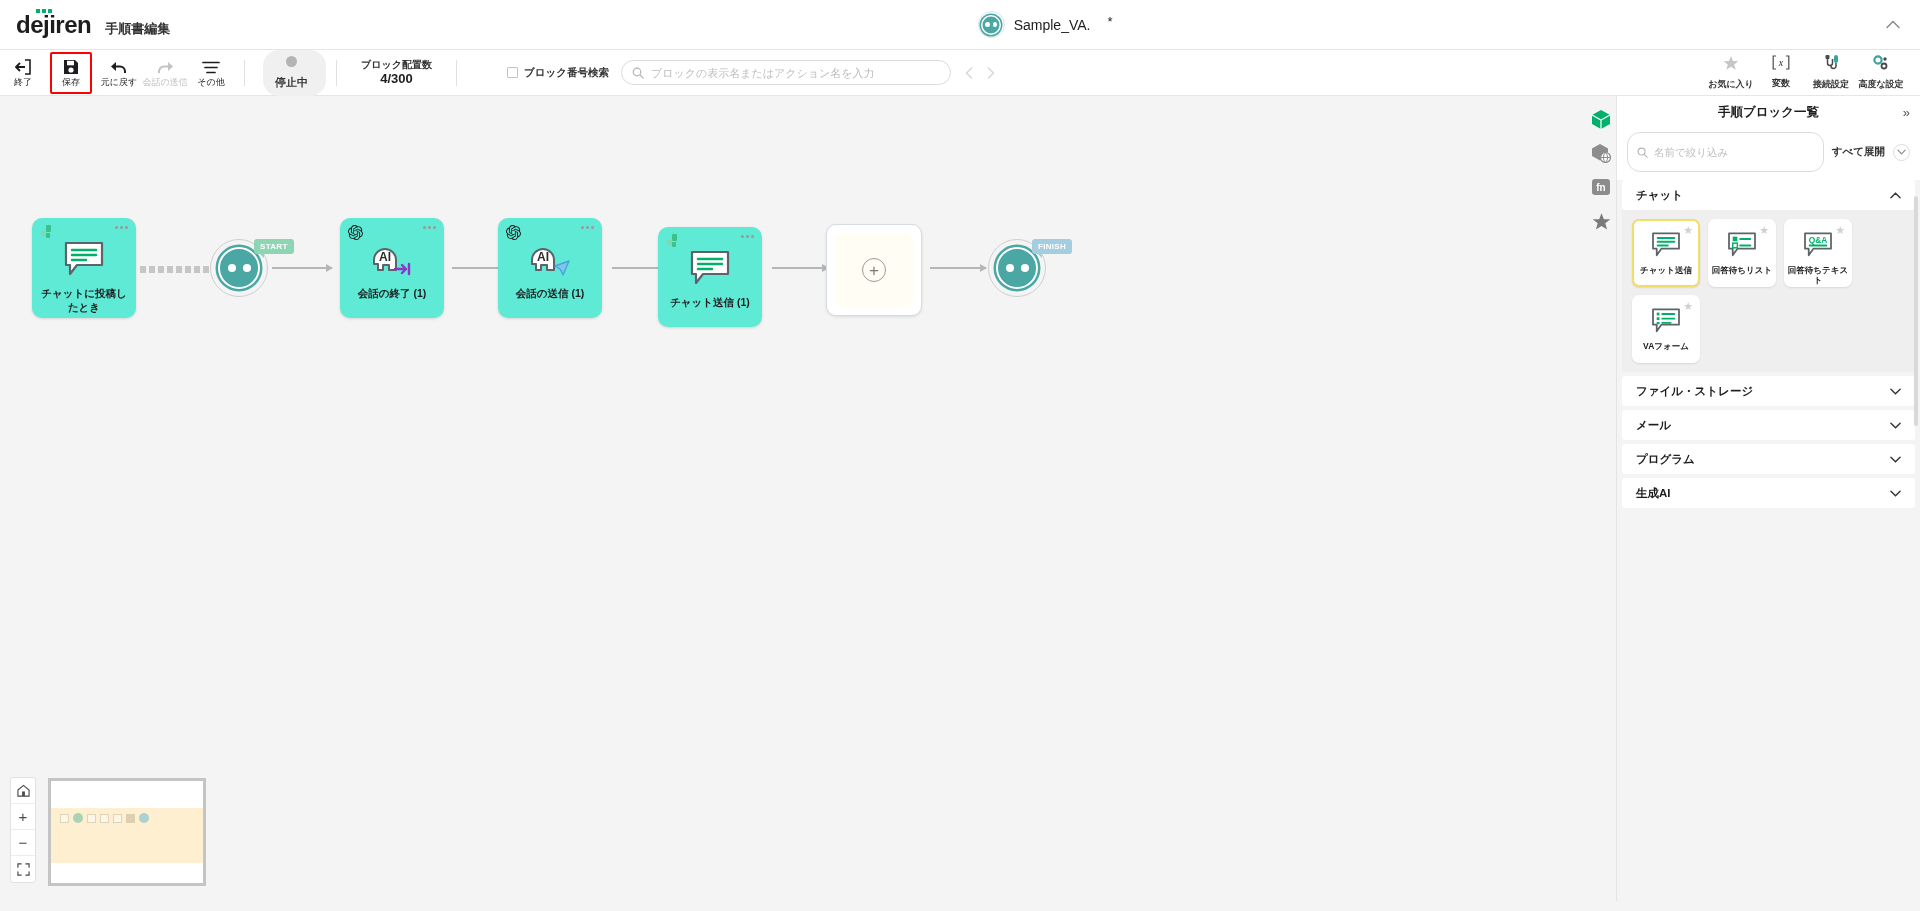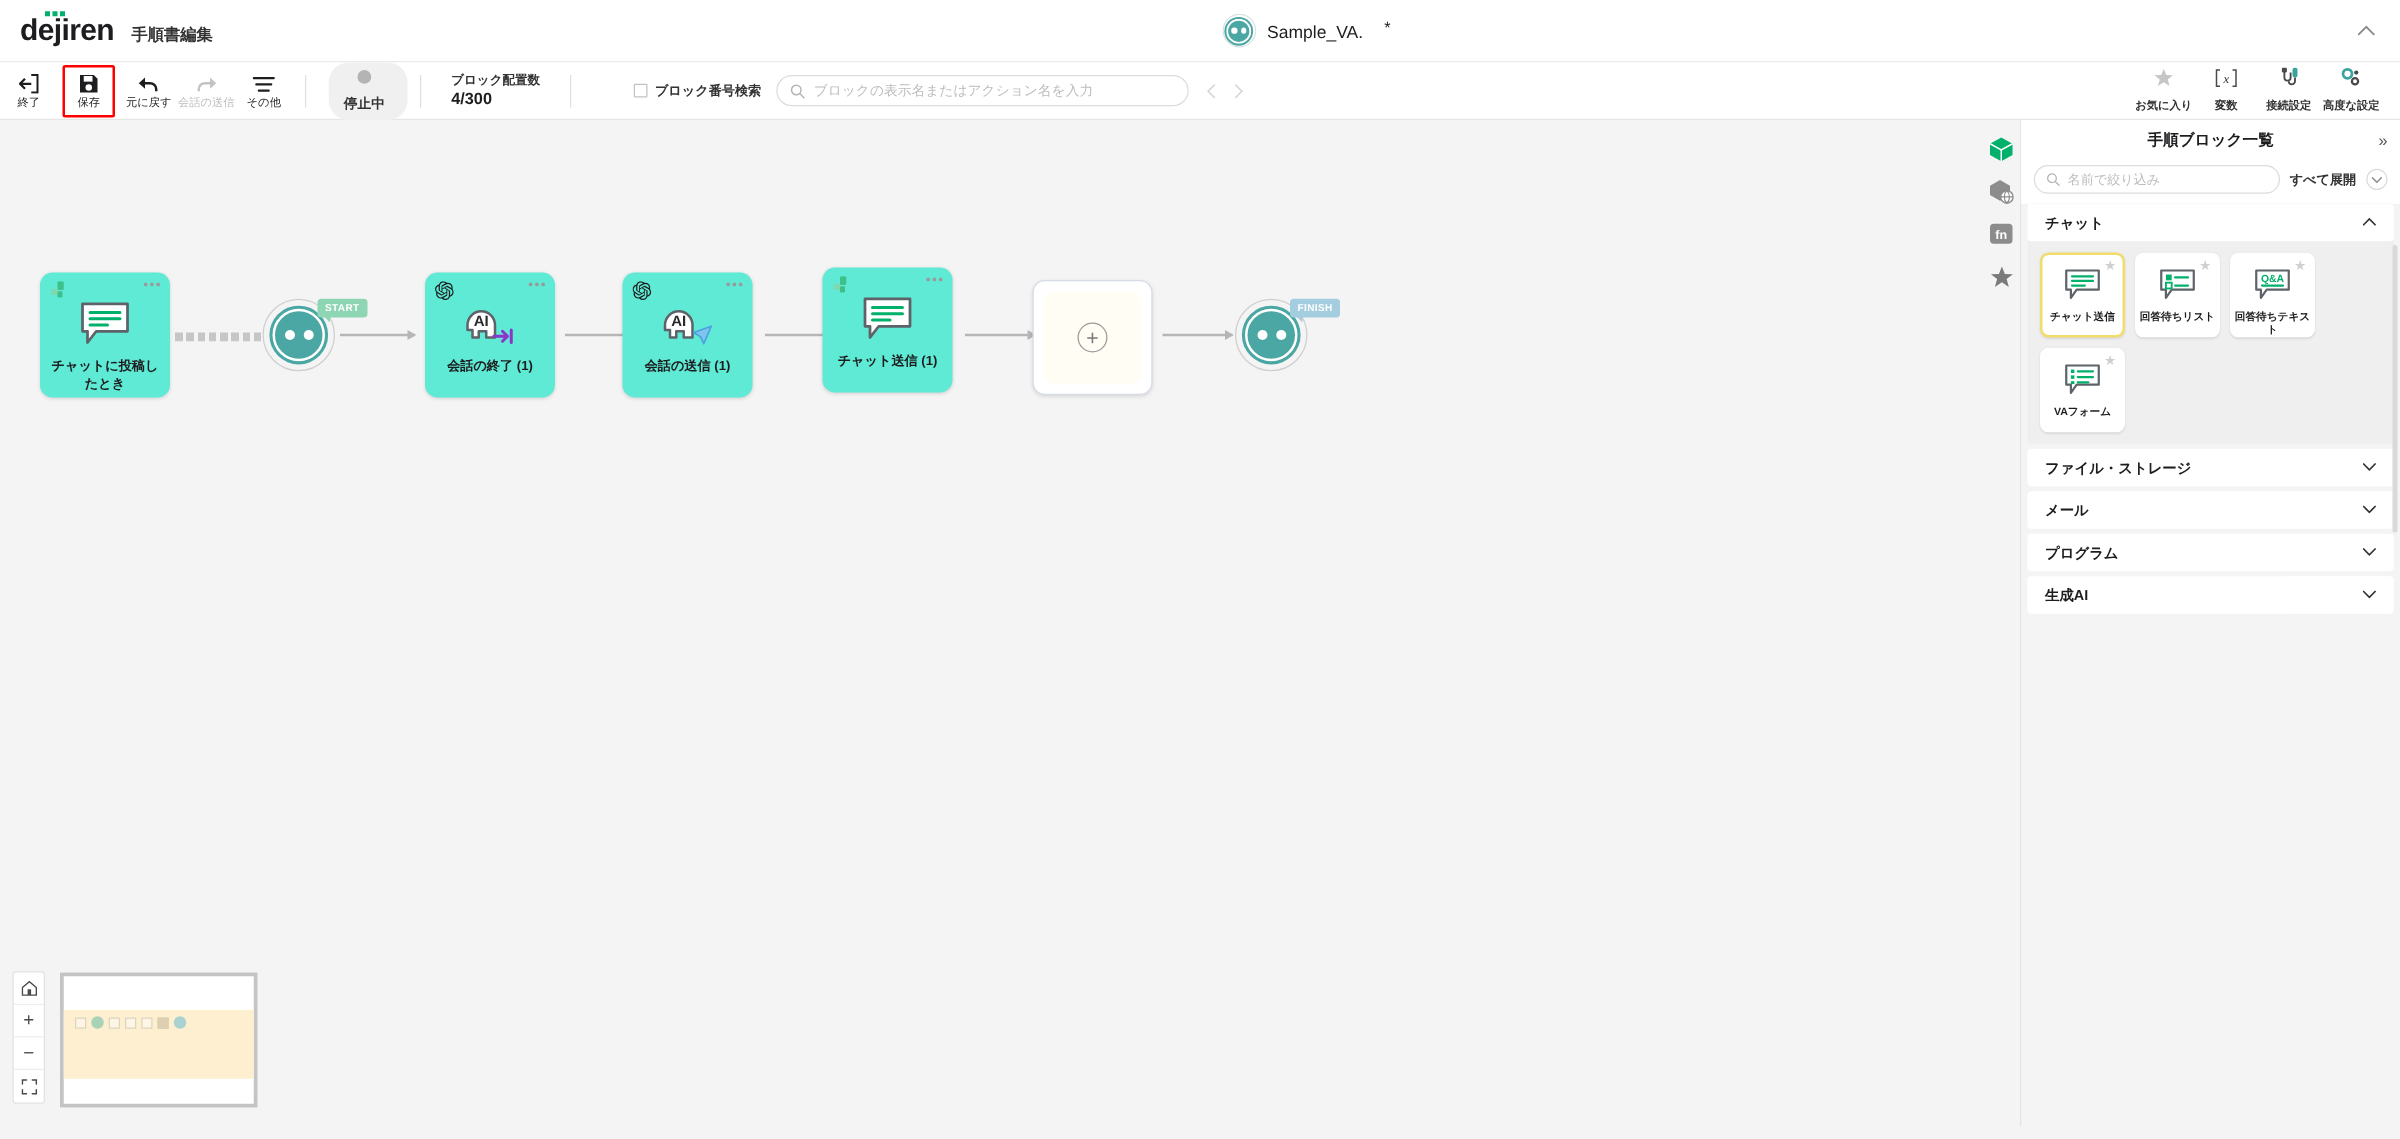--- a/index.html
+++ b/index.html
@@ -74,21 +74,21 @@
 
   .status-pill {
     display: flex; align-items: center; gap: 8px;
     background: #f0f0f0; border-radius: 16px; padding: 6px 18px 6px 12px;
     margin-left: 8px;
     flex-direction: column;
   }
   .status-dot { width: 11px; height: 11px; border-radius: 50%; background: #b4b4b4; display: block; }
   .status-text { font-size: 11px; color: #333; font-weight: bold; }
 
-  .block-count { padding: 0 14px; line-height: 1.3; }
+  .block-count { padding: 0 14px; line-height: 1.3; text-align: center; }
   .block-count .bc-lab { font-size: 10px; color: #333; display: block; font-weight: bold; }
   .block-count .bc-val { font-size: 13px; color: #1d1d1f; display: block; font-weight: bold; }
 
   .chk-wrap { display: flex; align-items: center; gap: 6px; margin-left: 40px; }
   .chk-box { width: 11px; height: 11px; border: 1px solid #c2c2c2; border-radius: 1px; background: #fff; cursor: pointer; }
   .chk-lab { font-size: 10.5px; color: #333; font-weight: bold; white-space: nowrap; }
 
   .search-box {
     position: relative; width: 330px; height: 25px; margin-left: 12px;
     border: 1px solid #dcdcdc; border-radius: 13px; background: #fff;
@@ -225,21 +225,21 @@
   }
   .rp-head {
     height: 32px; display: flex; align-items: center; justify-content: center;
     position: relative; background: #fff;
   }
   .rp-title { font-size: 12.5px; color: #1d1d1f; font-weight: bold; }
   .rp-expand { position: absolute; right: 10px; color: #555; cursor: pointer; font-size: 13px; line-height: 1; }
 
   .rp-search { display: flex; align-items: center; gap: 8px; padding: 4px 10px 8px 10px; background: #fff; }
   .rp-sbox {
-    flex: 1; height: 23px; border: 1px solid #dcdcdc; border-radius: 13px; background: #fff;
+    flex: 1; height: 40px; border: 1px solid #dcdcdc; border-radius: 13px; background: #fff;
     display: flex; align-items: center; padding: 0 9px;
   }
   .rp-sbox .s-ico { color: #b5b5b5; display: flex; margin-right: 6px; }
   .rp-sbox input {
     border: none; outline: none; flex: 1; font-size: 10.5px; color: #333;
     font-family: inherit; background: transparent;
   }
   .rp-sbox input::placeholder { color: #bdbdbd; }
   .rp-expand-all { font-size: 10.5px; color: #333; white-space: nowrap; font-weight: bold; }
   .rp-chev-circle {
@@ -531,21 +531,21 @@
           <path d="M5 20 a11 11 0 0 1 22 0 V30 H20 V25 H14 V30 H9 V24 L5 24 Z" stroke="#5d6368" stroke-width="2" fill="#fff" stroke-linejoin="round"></path>
           <text x="16" y="21" font-size="12" font-weight="bold" fill="#2a2a2a" text-anchor="middle" font-family="Liberation Sans, sans-serif">AI</text>
           <path d="M28 26 L42 21 L36 35 L33.5 29.5 Z" fill="#7fc4ee" stroke="#4aa3dd" stroke-width="1.4" stroke-linejoin="round"></path>
         </svg>
       </span>
       <span class="node-lab">会話の送信 (1)</span>
     </div>
 
     <div class="edge" style="left:612px; top:171px; width:56px;"></div>
 
-    <div class="node" style="left:658px; top:118px;">
+    <div class="node" style="left:658px; top:131px;">
       <span class="corner-ico">
         <svg width="16" height="16" viewBox="0 0 16 16">
           <rect x="6" y="0" width="5" height="7" rx="1" fill="#3ec08a"></rect>
           <rect x="1" y="6" width="5" height="5" rx="1" fill="#7fd8b0"></rect>
           <rect x="6" y="8" width="4" height="5" rx="1" fill="#3ec08a"></rect>
         </svg>
       </span>
       <span class="dots3">
           <i></i>
           <i></i>

